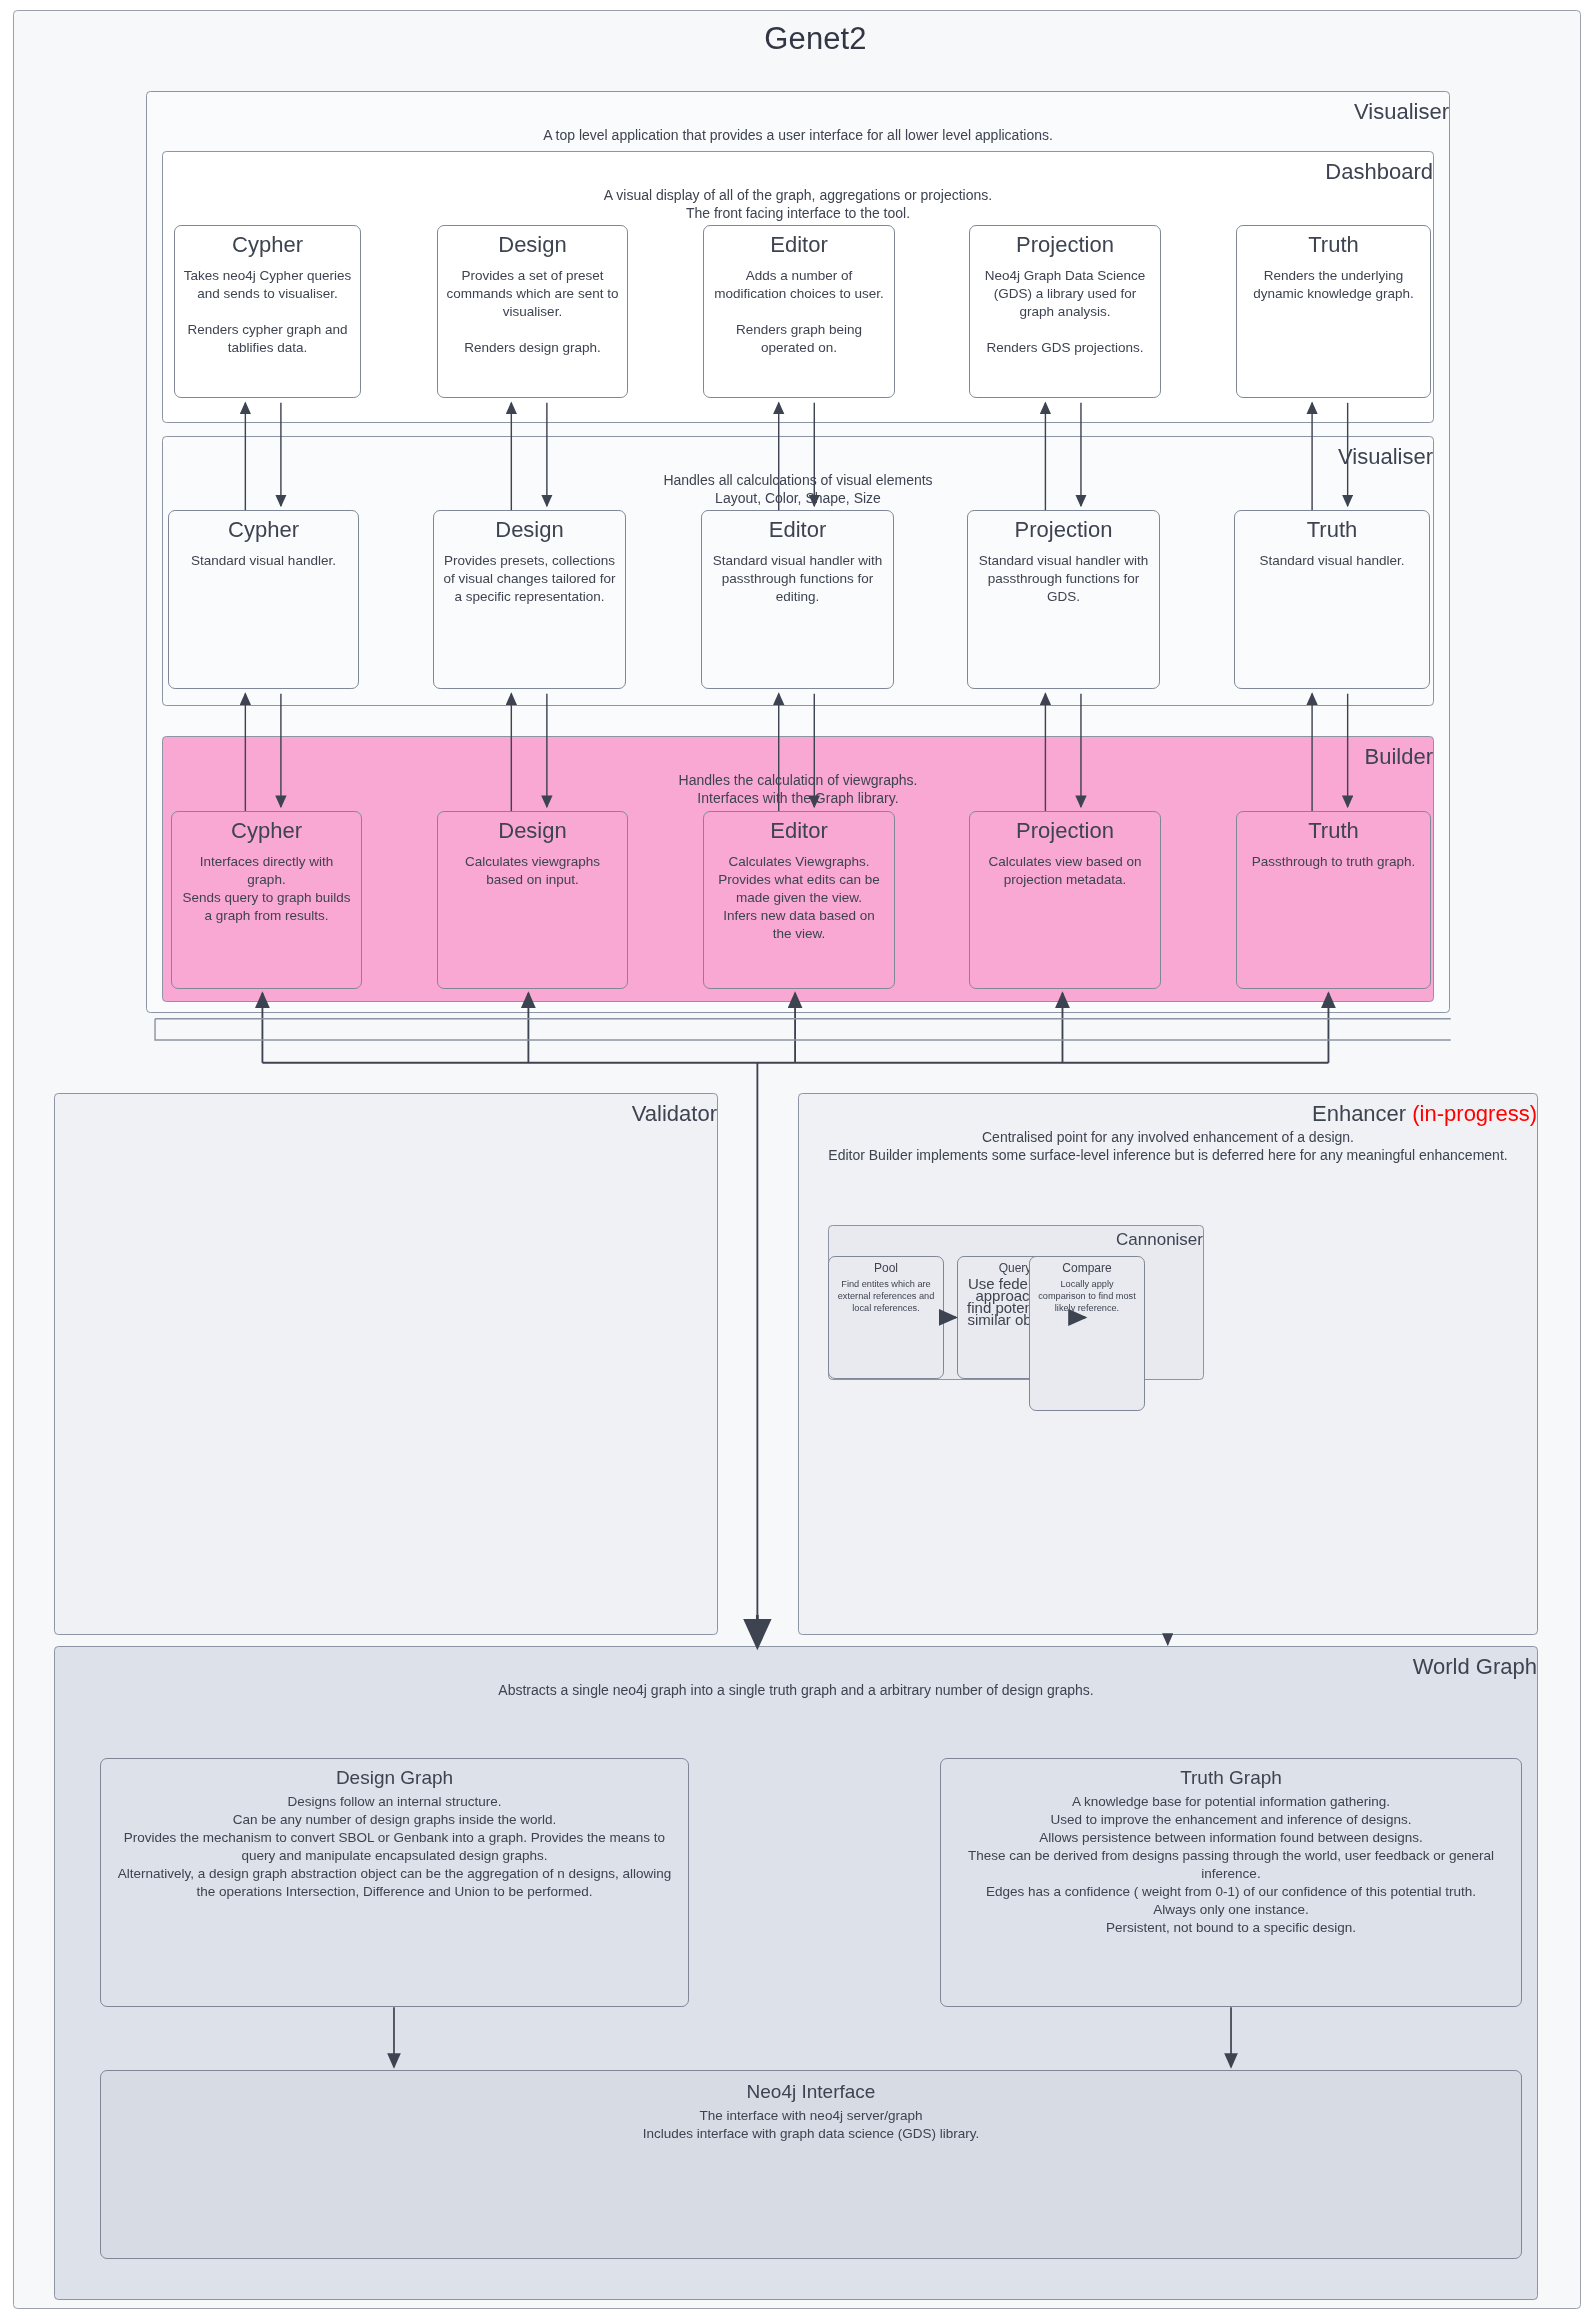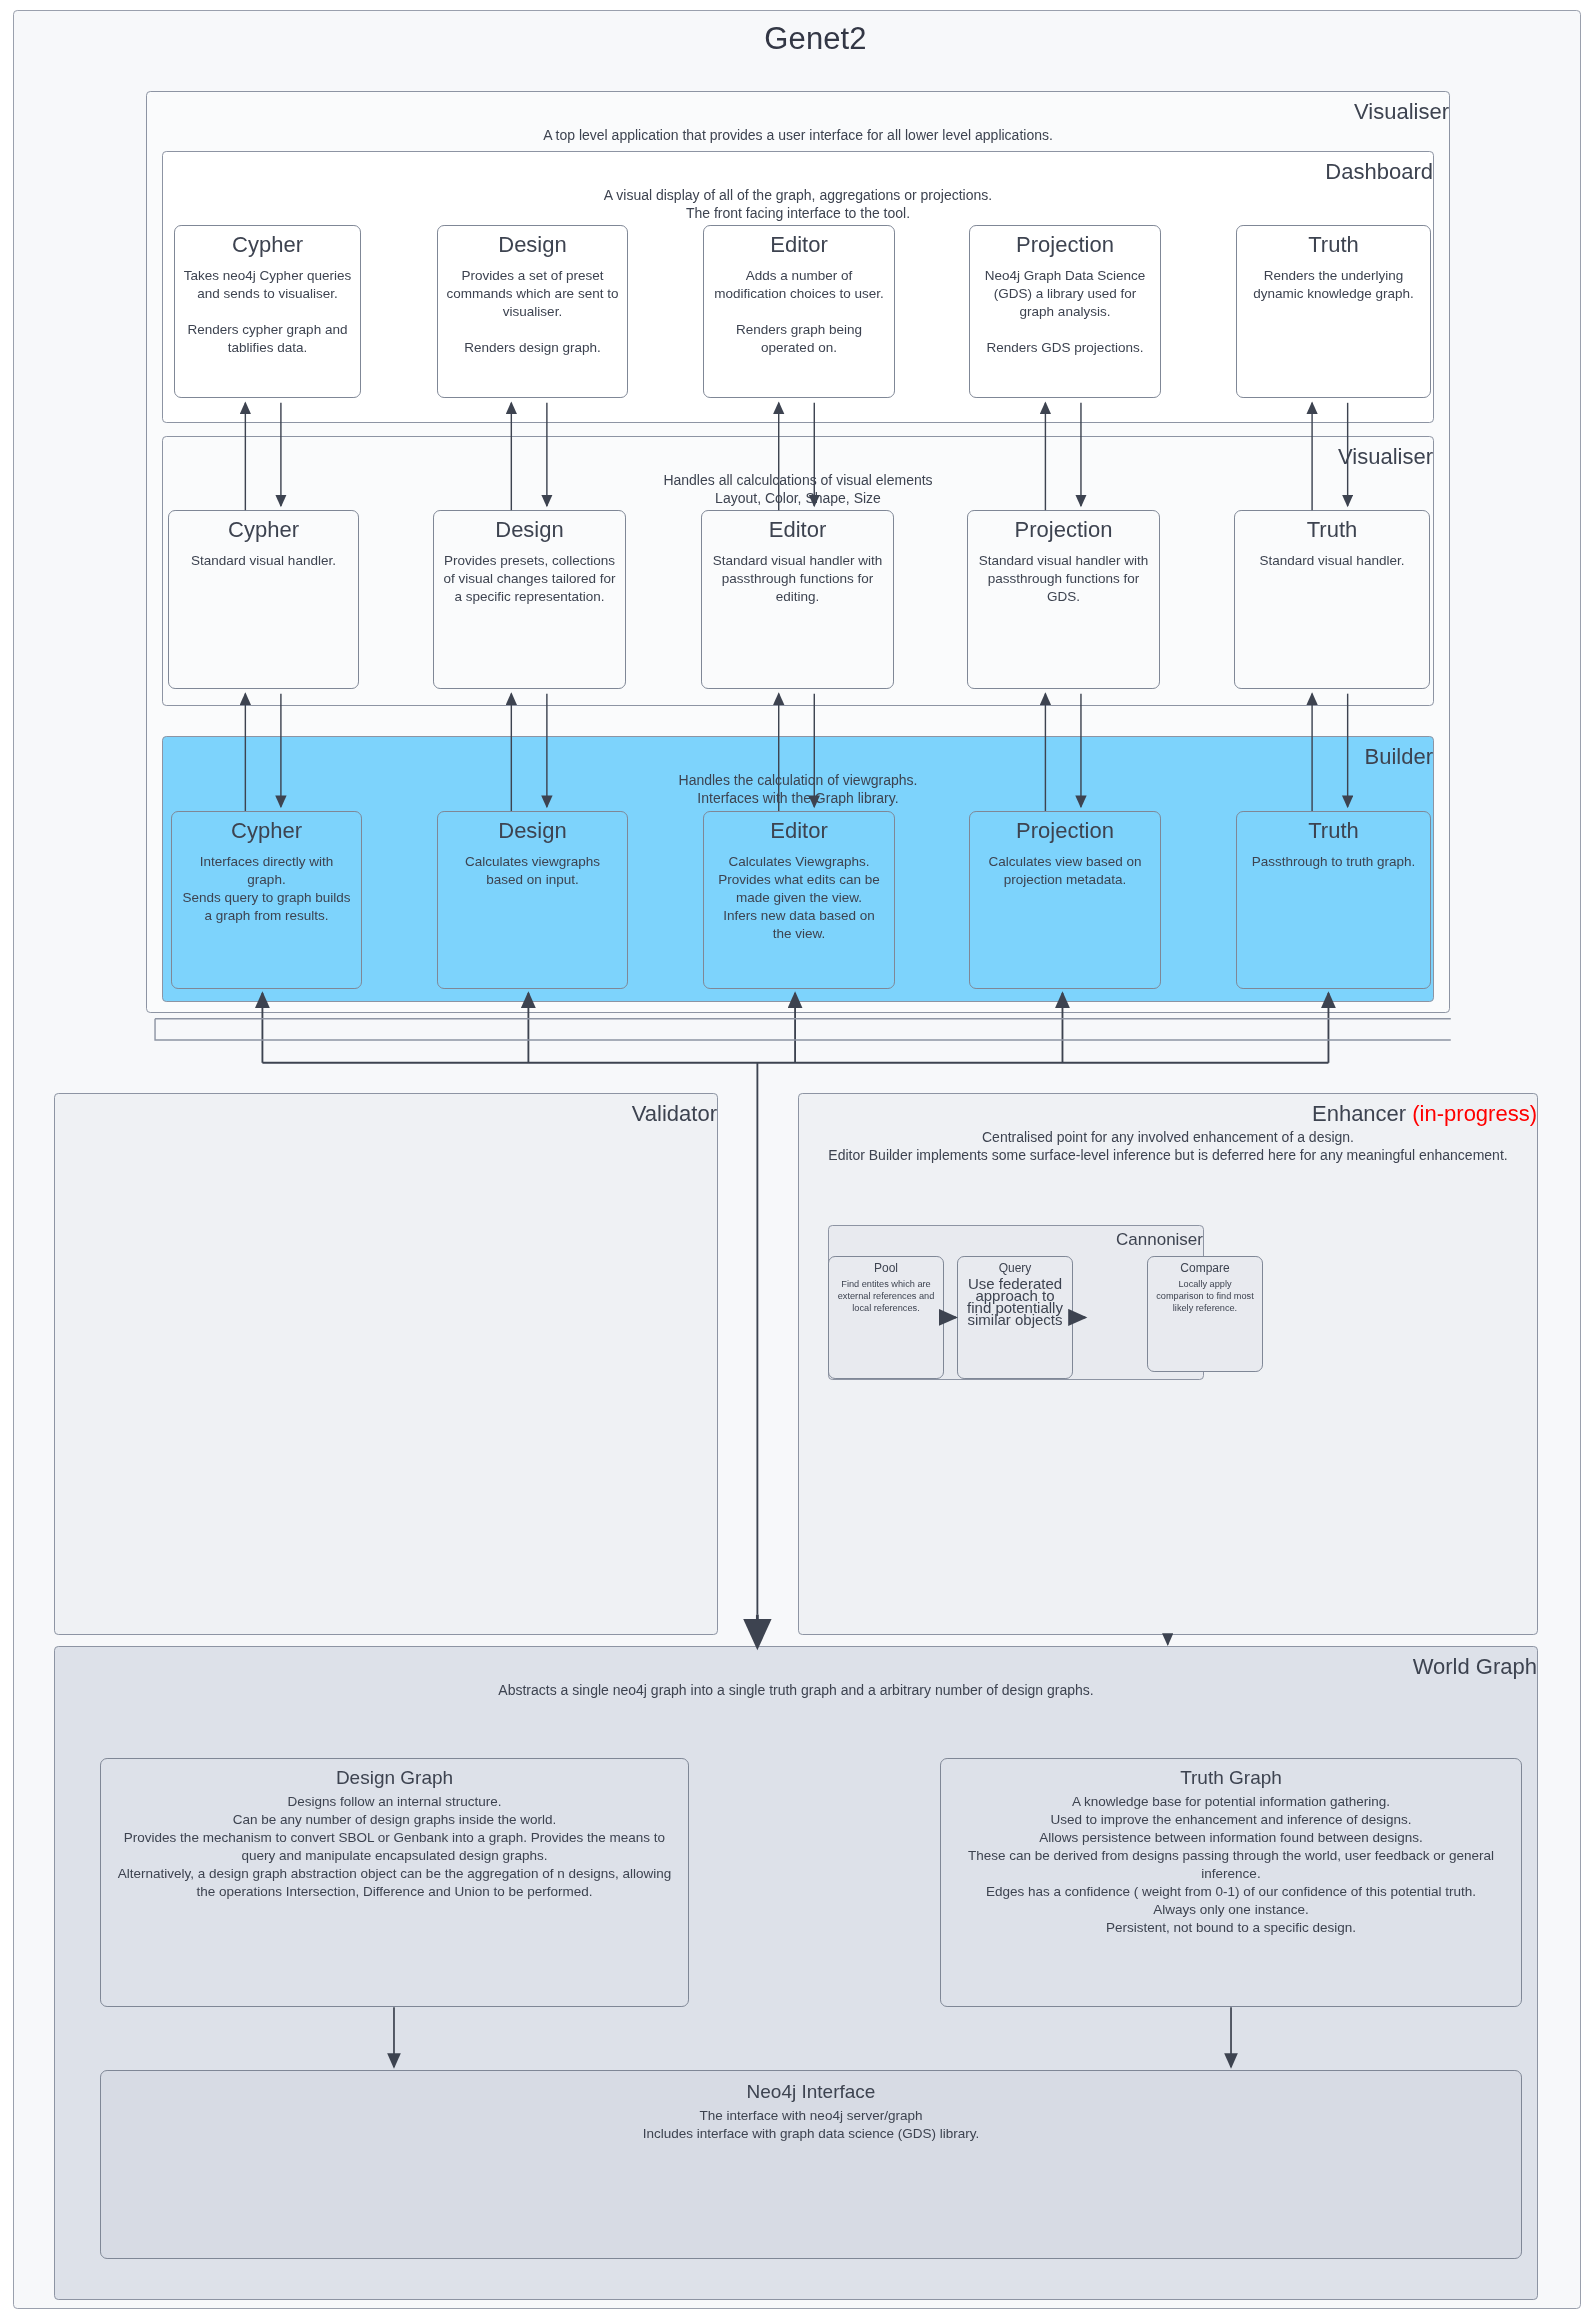--- a/index.html
+++ b/index.html
@@ -42,21 +42,21 @@
   }
   .leaf-body{
     font-size:13.5px;line-height:18px;color:#3d4350;padding:12.8px 8.5px 0 8.5px;
     white-space:pre-line;
   }
   .red{color:#ff0000;}
 
   
   .tint-white{background:#ffffff;}
   .tint-a{background:#fafbfc;}
-  .tint-b{background:#7dd3fc;}
+  .tint-b{background:#f9a8d4;}
   .tint-c{background:#eff1f4;}
   .tint-d{background:#e8eaef;}
   .tint-e{background:#dde1e9;}
   .tint-f{background:#d7dbe4;}
 
   
   .page-title{
     position:absolute;left:0;top:21.3px;width:1593px;text-align:center;
     font-size:31px;font-weight:normal;color:#333745;letter-spacing:0.1px;margin-left:19px;
   }
@@ -187,21 +187,21 @@
     <div class="grp-title" style="font-size:17px;line-height:20px;padding-top:3.6px;">Cannoniser</div>
   </div>
   <div class="leaf tint-d" style="left:828px;top:1256px;width:116px;height:123px;">
     <div class="leaf-title" style="font-size:12px;line-height:14.2px;padding-top:4.3px;">Pool</div>
     <div class="leaf-body" style="font-size:9.2px;line-height:12px;padding:2.8px 5.7px 0 5.7px;">Find entites which are external references and local references.</div>
   </div>
   <div class="leaf tint-d" style="left:957px;top:1256px;width:116px;height:123px;">
     <div class="leaf-title" style="font-size:12px;line-height:14.2px;padding-top:4.3px;">Query</div>
     <div class="leaf-body" style="font-size:15px;line-height:12px;padding:2.8px 5.7px 0 5.7px;">Use federated approach to find potentially similar objects</div>
   </div>
-  <div class="leaf tint-d" style="left:1147px;top:1256px;width:116px;height:116px;">
+  <div class="leaf tint-d" style="left:1029px;top:1256px;width:116px;height:155px;">
     <div class="leaf-title" style="font-size:12px;line-height:14.2px;padding-top:4.3px;">Compare</div>
     <div class="leaf-body" style="font-size:9.2px;line-height:12px;padding:2.8px 5.7px 0 5.7px;">Locally apply comparison to find most likely reference.</div>
   </div>
 
   <div class="grp tint-e" style="left:54px;top:1646px;width:1484px;height:654px;">
     <div class="grp-title">World Graph</div>
     <div class="grp-sub">Abstracts a single neo4j graph into a single truth graph and a arbitrary number of design graphs.</div>
   </div>
 
   <div class="leaf tint-e" style="left:100px;top:1758px;width:589px;height:249px;">

